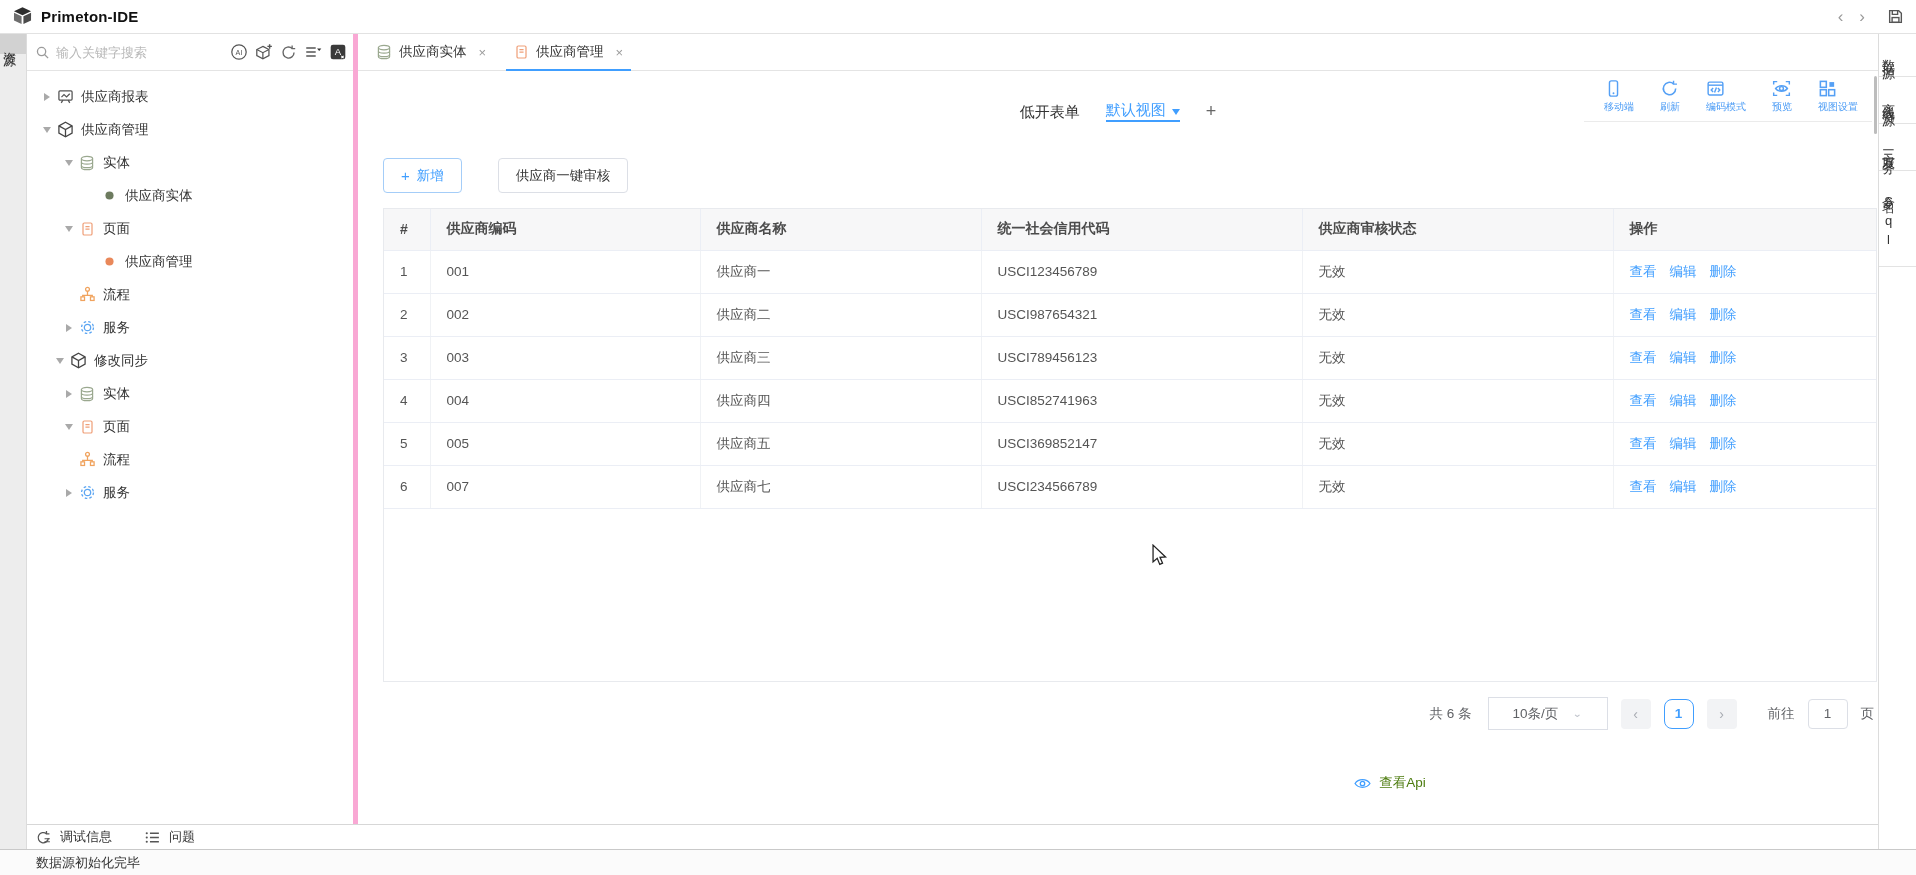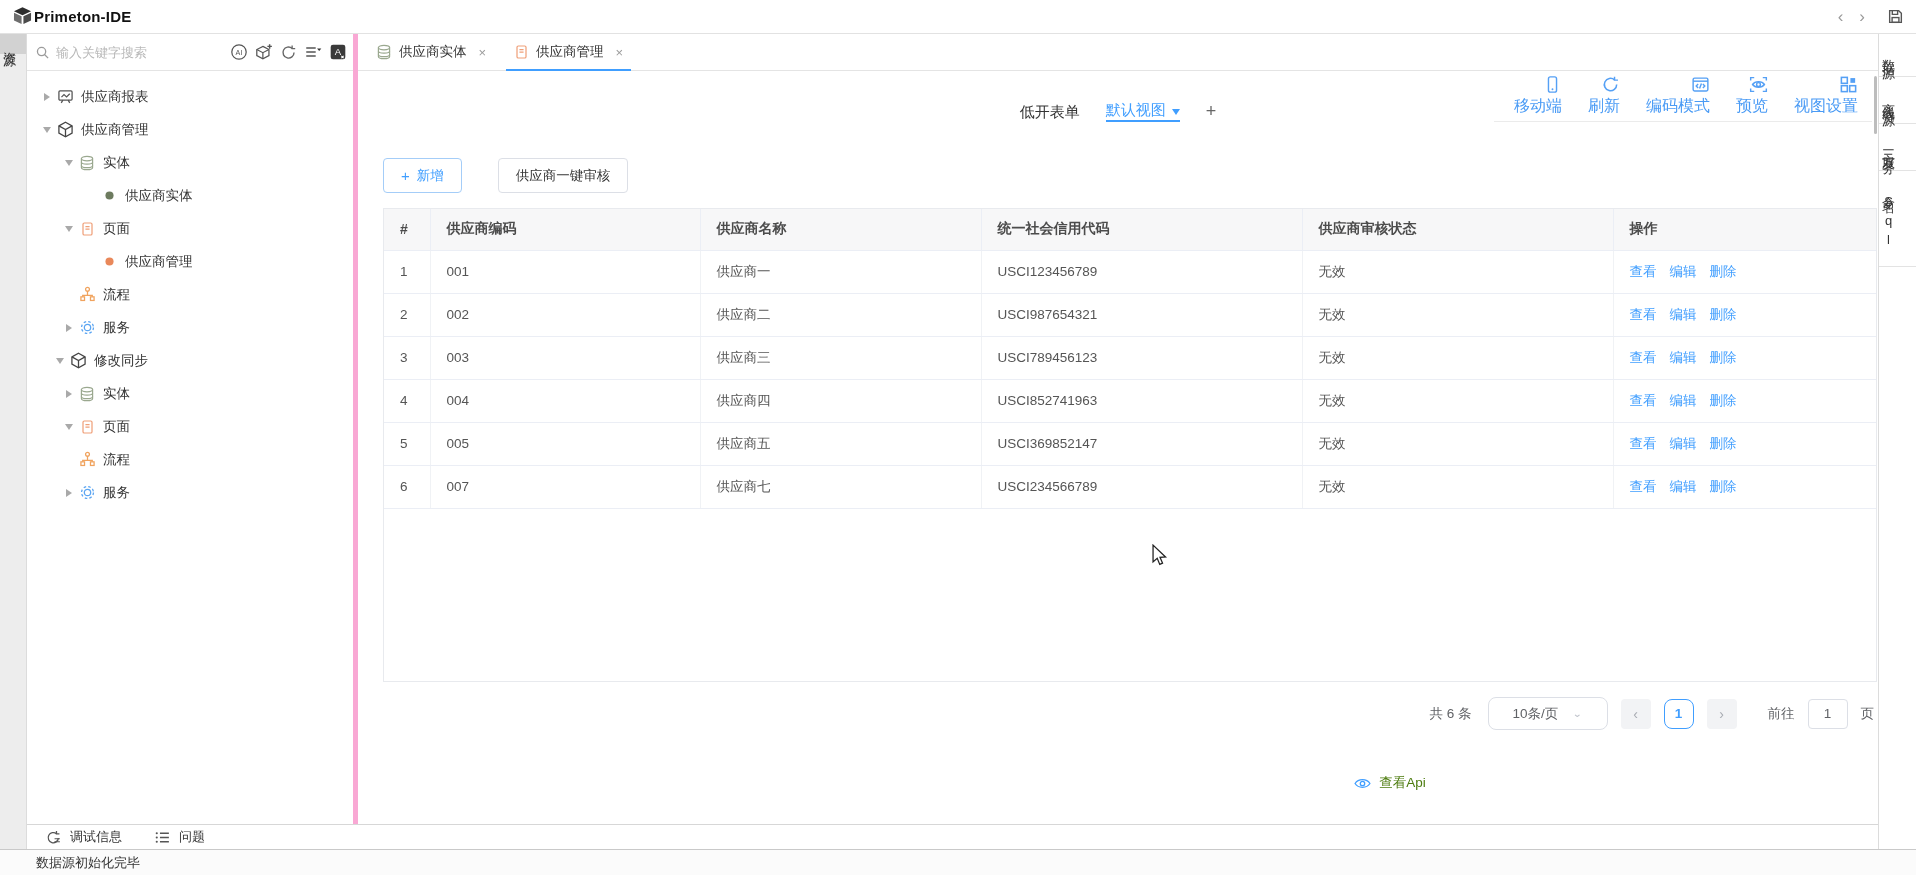--- a/index.html
+++ b/index.html
@@ -3,21 +3,21 @@
 <meta charset="utf-8">
 <style>
   * { margin:0; padding:0; box-sizing:border-box; }
   html,body { background:#fff; }
   body { font-family:"Liberation Sans","DejaVu Sans",sans-serif; color:#333; }
   #app { position:relative; width:1916px; height:875px; background:#fff; overflow:hidden; }
 
   
   .titlebar { position:absolute; left:0; top:0; width:1916px; height:34px; background:#fff;
     border-bottom:1px solid #e2e2e2; display:flex; align-items:center; padding:0 12px; }
-  .titlebar .app-title { font-size:15px; font-weight:700; color:#111; margin-left:1px; letter-spacing:.2px; }
+  .titlebar .app-title { font-size:15px; font-weight:700; color:#111; margin-left:8px; letter-spacing:.2px; }
   .titlebar .tb-right { margin-left:auto; display:flex; align-items:center; gap:16px; }
   .tb-nav { font-size:17px; color:#9a9a9a; line-height:1; cursor:default; }
   .icon { display:inline-flex; align-items:center; justify-content:center; }
   .icon svg { display:block; }
 
   
   .left-rail { position:absolute; left:0; top:34px; width:27px; height:815px; background:#ededed; border-right:1px solid #dcdcdc; }
   .rail-tab { width:100%; background:#d2d2d2; color:#2f2f2f; font-size:13px; text-align:center;
     padding:7px 0; line-height:19px; writing-mode:vertical-lr; text-orientation:upright; margin:0 auto; letter-spacing:3px; display:block; }
 
@@ -46,42 +46,42 @@
   
   .main { position:absolute; left:358px; top:71px; width:1520px; height:753px; background:#fff; }
   .view-header { position:absolute; left:0; top:0; width:100%; height:51px; }
   .vh-center { position:absolute; left:0; right:0; top:0; height:51px; display:flex; justify-content:center; align-items:flex-end; gap:26px; }
   .vh-form { display:flex; align-items:center; font-size:15px; color:#333; }
   .vh-tab { display:flex; align-items:center; gap:6px; font-size:15px; color:#409eff; border-bottom:2px solid #409eff; cursor:default; }
   .vh-caret { width:0; height:0; border-top:6px solid #409eff; border-left:4.5px solid transparent; border-right:4.5px solid transparent; margin-top:2px; }
   .vh-add { display:flex; align-items:center; font-size:18px; color:#666; }
   .vh-actions { position:absolute; right:6px; top:0; height:51px; display:flex; align-items:center; gap:26px;
     padding:0 14px 0 20px; border-bottom:1px solid #ebebeb; }
-  .vh-action { display:flex; flex-direction:column; align-items:flex-end; gap:2px; font-size:16px; color:#4a9bf5; cursor:default; }
+  .vh-action { display:flex; flex-direction:column; align-items:flex-start; gap:2px; font-size:10px; color:#4a9bf5; cursor:default; }
 
   .btn-row { position:absolute; left:25px; top:87px; display:flex; gap:36px; }
   .btn { height:35px; border-radius:4px; background:#fff; font-size:13.5px; display:inline-flex; align-items:center;
     justify-content:center; padding:0 17px; cursor:default; font-family:inherit; }
   .btn-add { border:1px solid #a4cdf8; color:#409eff; gap:7px; }
   .btn-add .plus { font-size:15px; }
   .btn-plain { border:1px solid #dcdfe6; color:#333; }
 
   .card { position:absolute; left:25px; top:137px; width:1494px; height:474px; border:1px solid #e8eaee; background:#fff; overflow:hidden; }
   table.grid { border-collapse:collapse; table-layout:fixed; width:1493px; }
   table.grid th { height:41px; background:#f7f7f8; font-size:14px; font-weight:700; color:#4c4c4c; text-align:left;
     padding:0 0 0 16px; border-right:1px solid #ebeef5; border-bottom:1px solid #ebeef5; }
   table.grid th:last-child { border-right:none; }
   table.grid td { height:43px; font-size:13.5px; color:#555; padding:0 0 0 16px;
     border-right:1px solid #f0f2f5; border-bottom:1px solid #ebeef5; background:#fff; }
   table.grid td:last-child { border-right:none; }
   .op-link { color:#409eff; margin-right:13px; cursor:default; }
 
   .pager { position:absolute; top:626px; right:4px; display:flex; align-items:center; gap:13px; }
   .pg-total { font-size:13.5px; color:#606266; margin-right:3px; }
-  .pg-size { width:120px; height:33px; border:1px solid #dcdfe6; border-radius:8px; display:flex; align-items:center;
+  .pg-size { width:120px; height:33px; border:1px solid #dcdfe6; border-radius:0; display:flex; align-items:center;
     justify-content:center; gap:14px; font-size:13.5px; color:#606266; }
   .pg-size .sel-caret { color:#c0c4cc; font-size:12px; transform:scaleY(.8); }
   .pg-btn { width:30px; height:30px; border-radius:4px; background:#f2f3f5; color:#a8abb2; display:flex;
     align-items:center; justify-content:center; font-size:14px; border:none; }
   .pg-page { width:30px; height:30px; border-radius:8px; background:#fff; border:1px solid #409eff; color:#409eff;
     font-size:13.5px; font-weight:700; display:flex; align-items:center; justify-content:center; }
   .pg-goto,.pg-unit { font-size:13.5px; color:#606266; }
   .pg-input { width:40px; height:30px; border:1px solid #dcdfe6; border-radius:4px; text-align:center; font-size:13.5px;
     color:#606266; outline:none; font-family:inherit; }
 
@@ -89,21 +89,21 @@
   .api-link { display:flex; align-items:center; gap:8px; font-size:13.5px; color:#4d7c0f; transform:translateX(272px); cursor:default; }
 
   
   .right-rail { position:absolute; left:1878px; top:34px; width:38px; height:815px; background:#fff; border-left:1px solid #dcdcdc; }
   .rr-item { width:100%; writing-mode:vertical-lr; text-orientation:upright; font-size:13px; color:#333;
     letter-spacing:4px; padding:15px 0; text-align:center; border-bottom:1px solid #e3e3e3; margin:0 auto; cursor:default; }
   .rail-scrollbar { position:absolute; left:1874px; top:76px; width:3px; height:58px; background:#bdbdbd; border-radius:2px; }
 
   
   .bottom-panel { position:absolute; left:27px; top:824px; width:1851px; height:25px; background:#fff;
-    border-top:1px solid #d7d7d7; display:flex; align-items:center; gap:32px; padding-left:18px; }
+    border-top:1px solid #d7d7d7; display:flex; align-items:center; gap:32px; padding-left:8px; }
   .bp-item { display:flex; align-items:center; gap:8px; font-size:13px; color:#333; cursor:default; }
   .statusbar { position:absolute; left:0; top:849px; width:1916px; height:26px; background:#fbfbfb;
     border-top:1px solid #c9c9c9; display:flex; align-items:center; padding-left:36px; font-size:13px; color:#333; }
 
   .cursor { position:absolute; left:1150px; top:544px; pointer-events:none; z-index:50; }
 </style>
 </head>
 <body>
 
 <div id="app">

